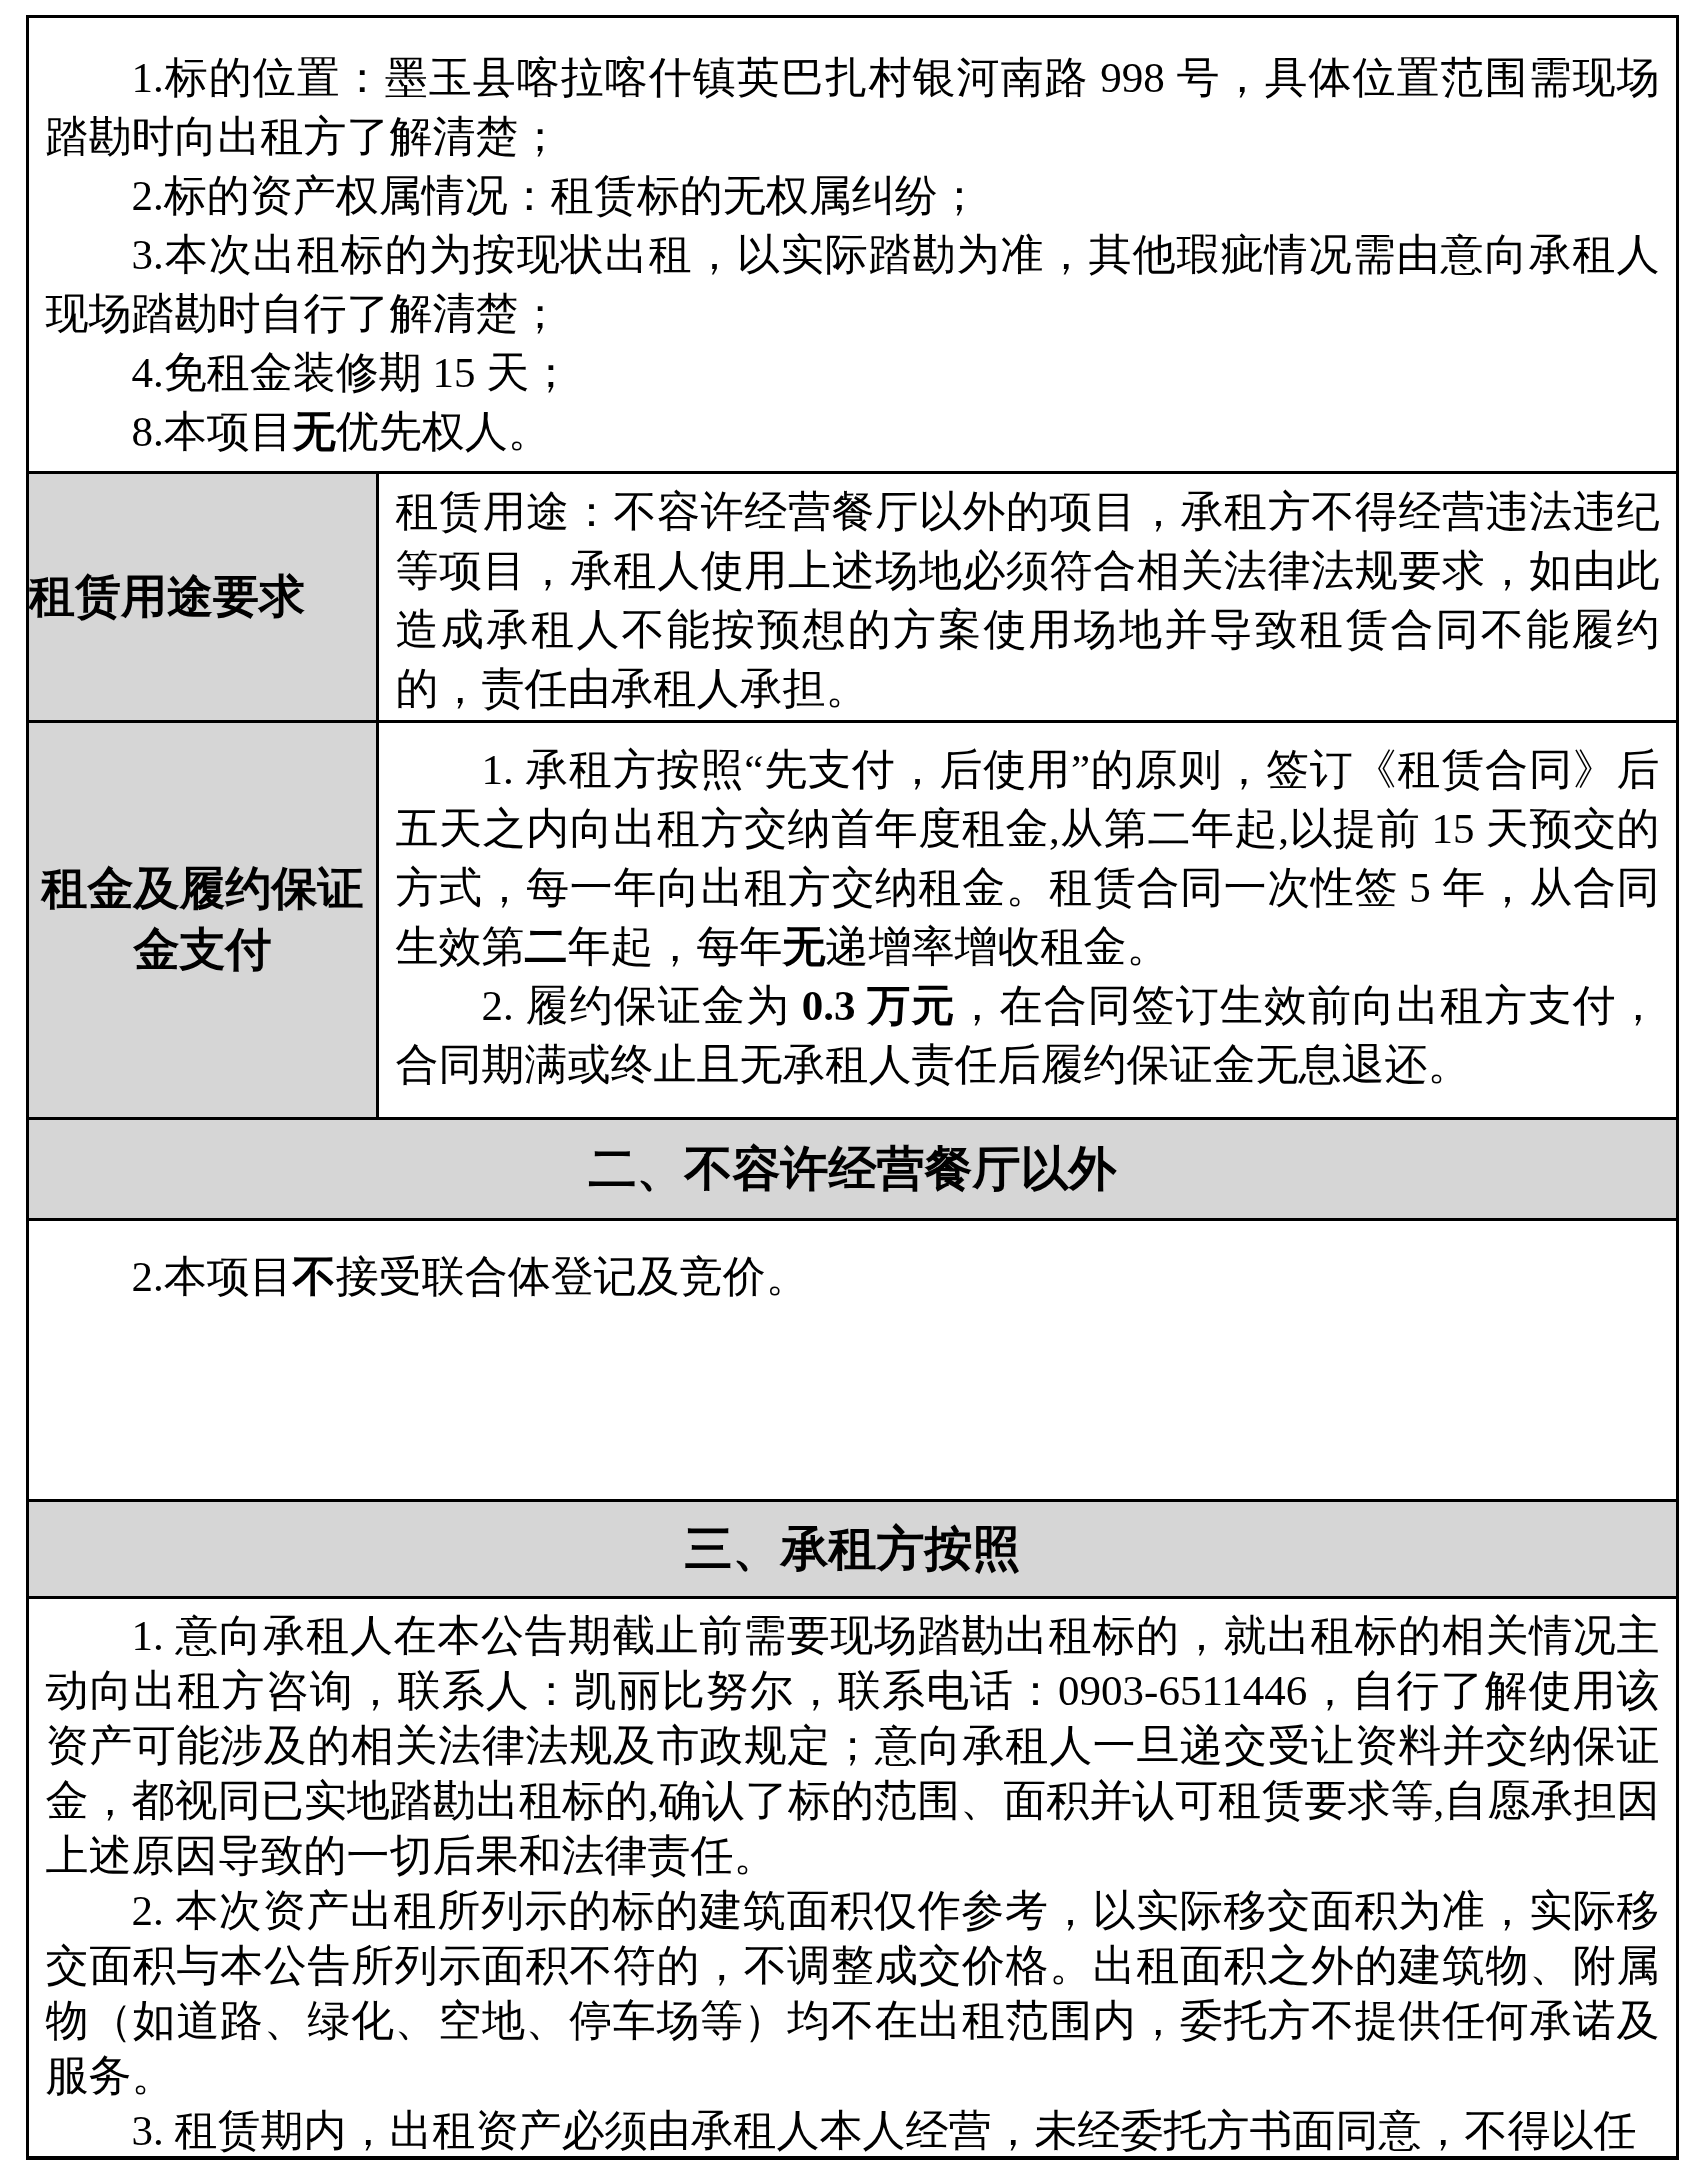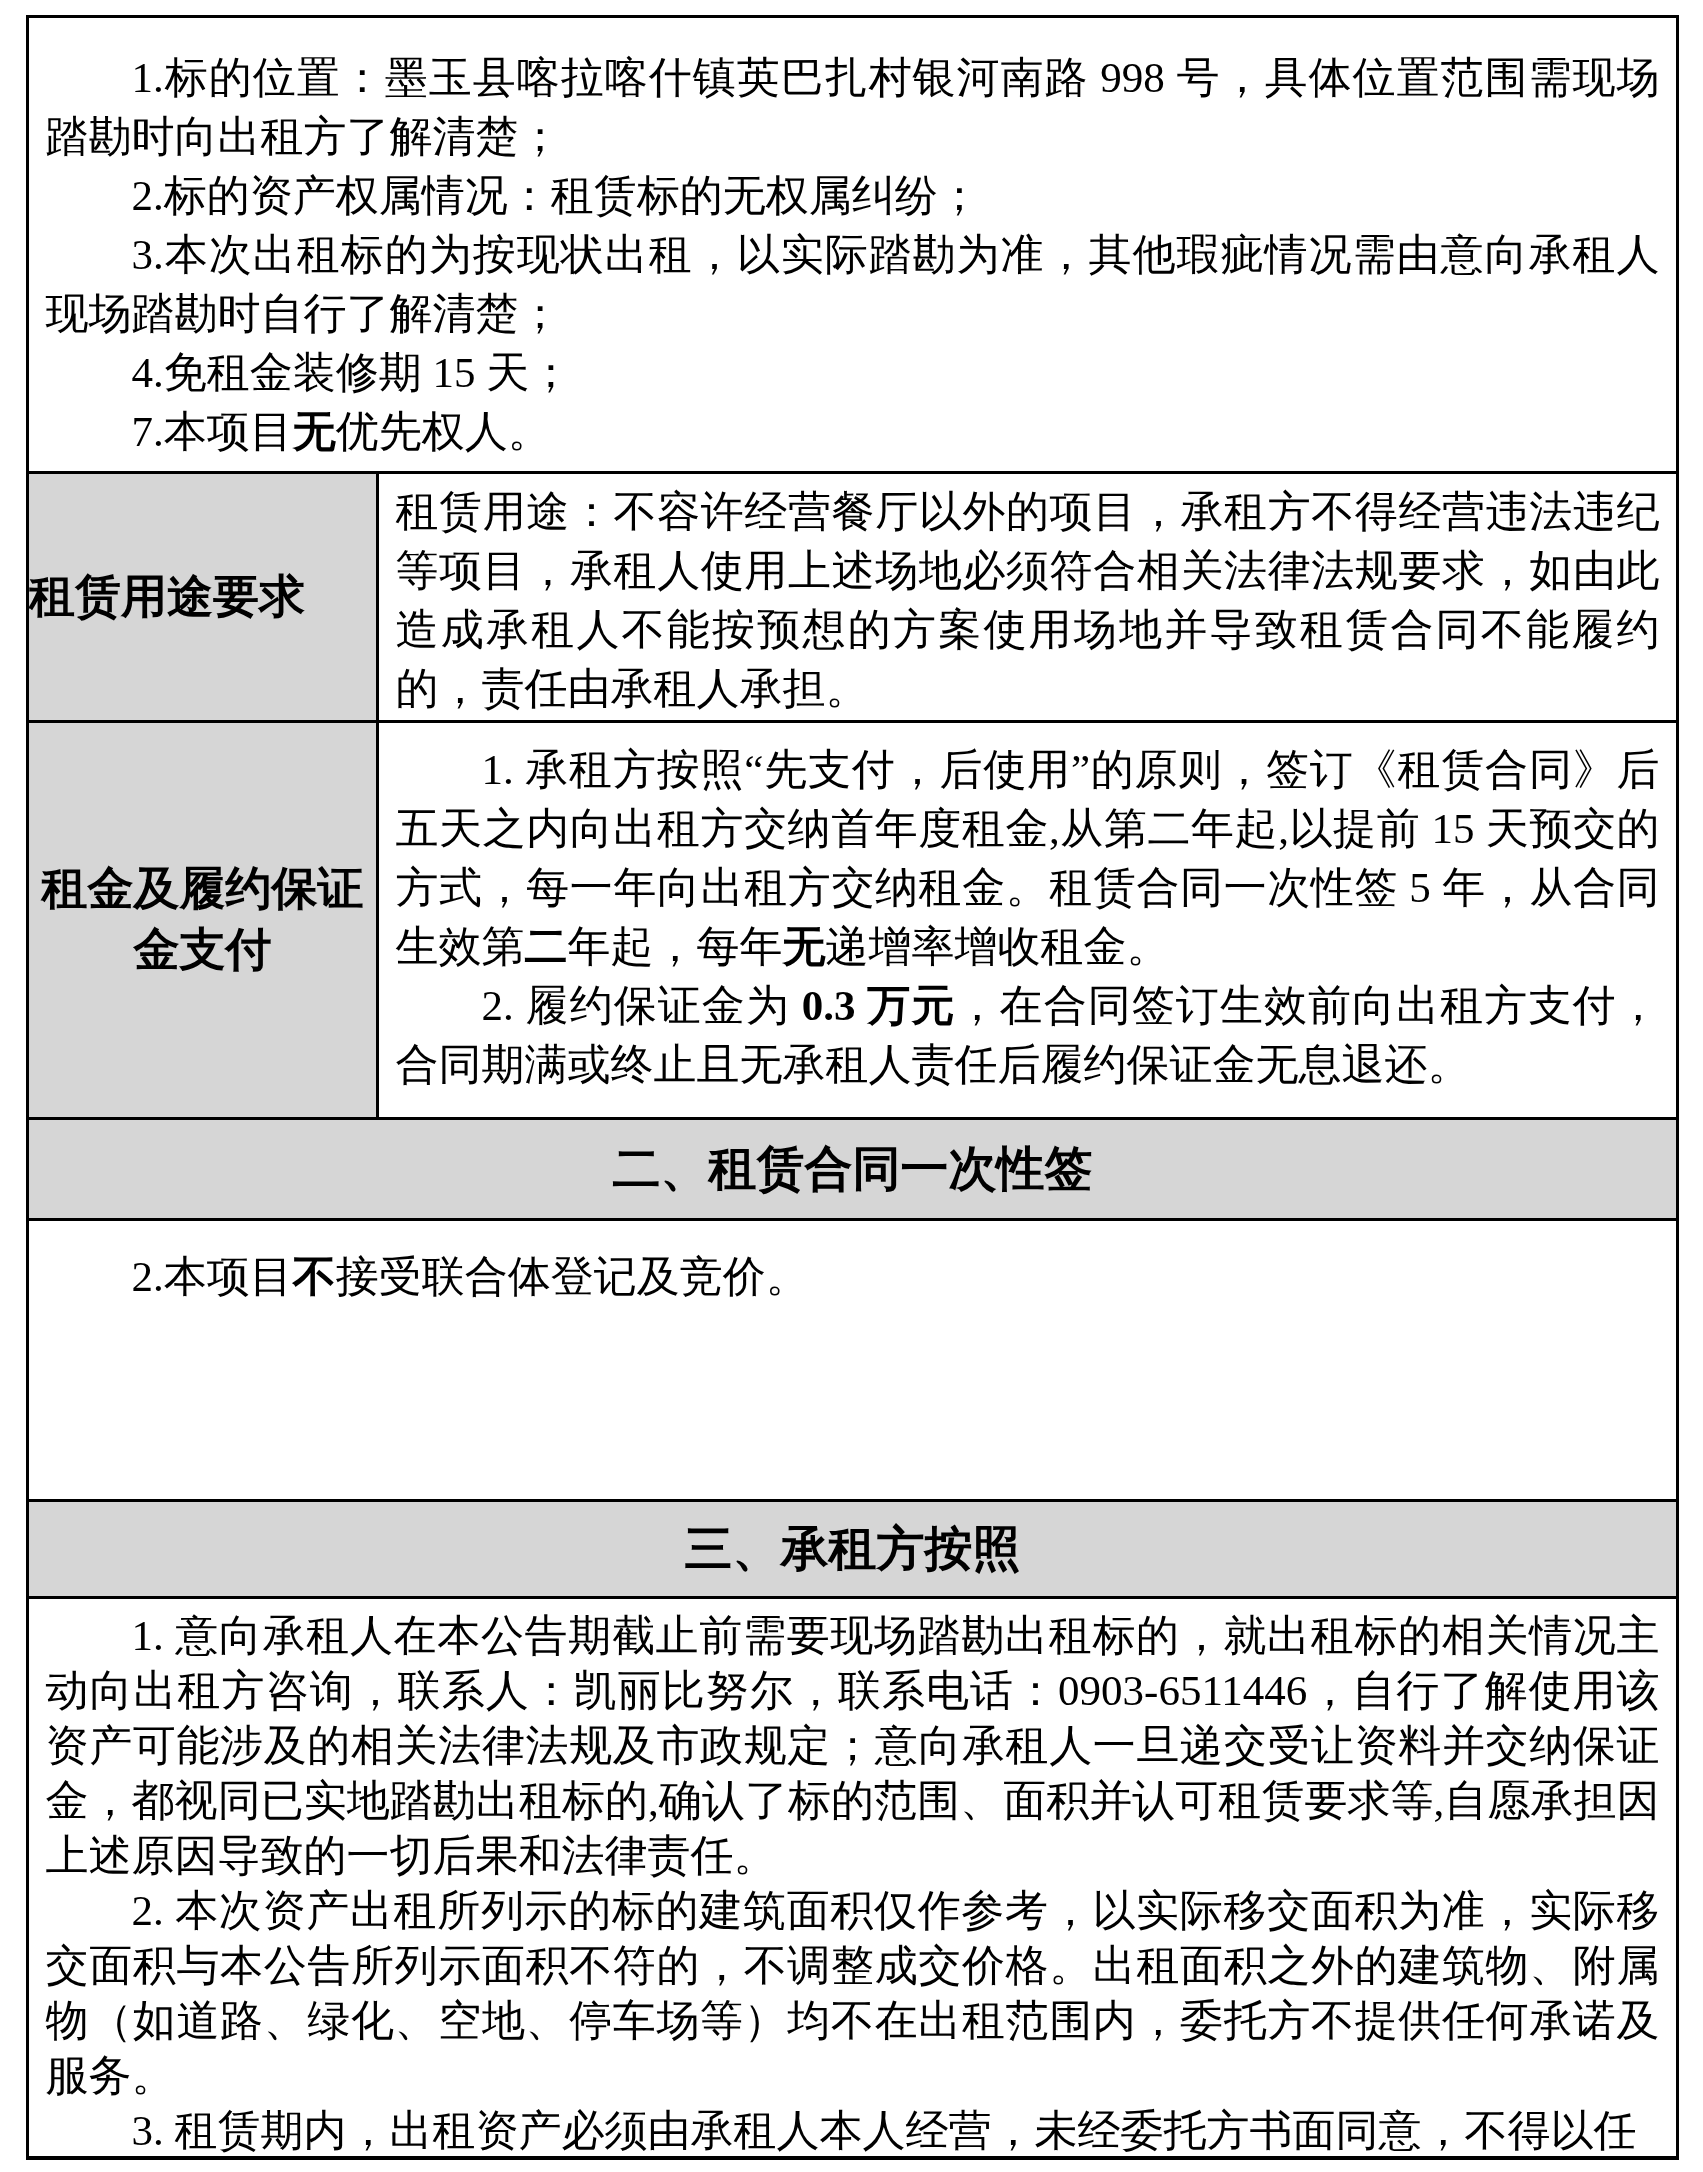--- a/index.html
+++ b/index.html
@@ -81,21 +81,21 @@
 <body>
 
 <div class="page">
   <div class="doc">
 
     <div class="row row-intro">
         <p class="para indent"><span>1.标的位置：墨玉县喀拉喀什镇英巴扎村银河南路 998 号，具体位置范围需现场踏勘时向出租方了解清楚；</span></p>
         <p class="para indent"><span>2.标的资产权属情况：租赁标的无权属纠纷；</span></p>
         <p class="para indent"><span>3.本次出租标的为按现状出租，以实际踏勘为准，其他瑕疵情况需由意向承租人现场踏勘时自行了解清楚；</span></p>
         <p class="para indent"><span>4.免租金装修期</span><span class="u"> 15 </span><span>天；</span></p>
-        <p class="para indent"><span>7.本项目</span><span class="b">无</span><span>优先权人。</span></p>
+        <p class="para indent"><span>8.本项目</span><span class="b">无</span><span>优先权人。</span></p>
       </div>
 
     <div class="row row-cols row-purpose">
       <div class="hcell">
         <span>租赁用途要求</span>
       </div>
       <div class="ccell">
           <p class="para"><span>租赁用途：</span><span class="u">不容许经营餐厅以外</span><span>的项目，承租方不得经营违法违纪等项目，承租人使用上述场地必须符合相关法律法规要求，如由此造成承租人不能按预想的方案使用场地并导致租赁合同不能履约的，责任由承租人承担。</span></p>
         </div>
     </div>
@@ -104,21 +104,21 @@
       <div class="hcell">
         <span>租金及履约保证金支付</span>
       </div>
       <div class="ccell">
           <p class="para indent"><span>1. 承租方按照“先支付，后使用”的原则，签订《租赁合同》后</span><span class="u">五</span><span>天之内向出租方交纳首年度租金,从第</span><span class="u">二</span><span>年起,以提前</span><span class="u"> 15 天</span><span>预交的方式，每</span><span class="u">一</span><span>年向出租方交纳租金。租赁合同一次性签</span><span class="u"> 5 </span><span>年，从合同生效第</span><span class="b u">二</span><span>年起，每年</span><span class="b">无</span><span>递增率增收租金。</span></p>
           <p class="para indent"><span>2. 履约保证金为</span><span class="b u"> 0.3 万元</span><span>，在合同签订生效前向出租方支付，合同期满或终止且无承租人责任后履约保证金无息退还。</span></p>
         </div>
     </div>
 
     <div class="row band band-2">
-      <span>二、租赁合同一次性签</span>
+      <span>二、不容许经营餐厅以外</span>
     </div>
 
     <div class="row row-sec2">
         <p class="para indent"><span>2.本项目</span><span class="b u">不</span><span>接受联合体登记及竞价。</span></p>
       </div>
 
     <div class="row band band-3">
       <span>三、承租方按照</span>
     </div>
 

